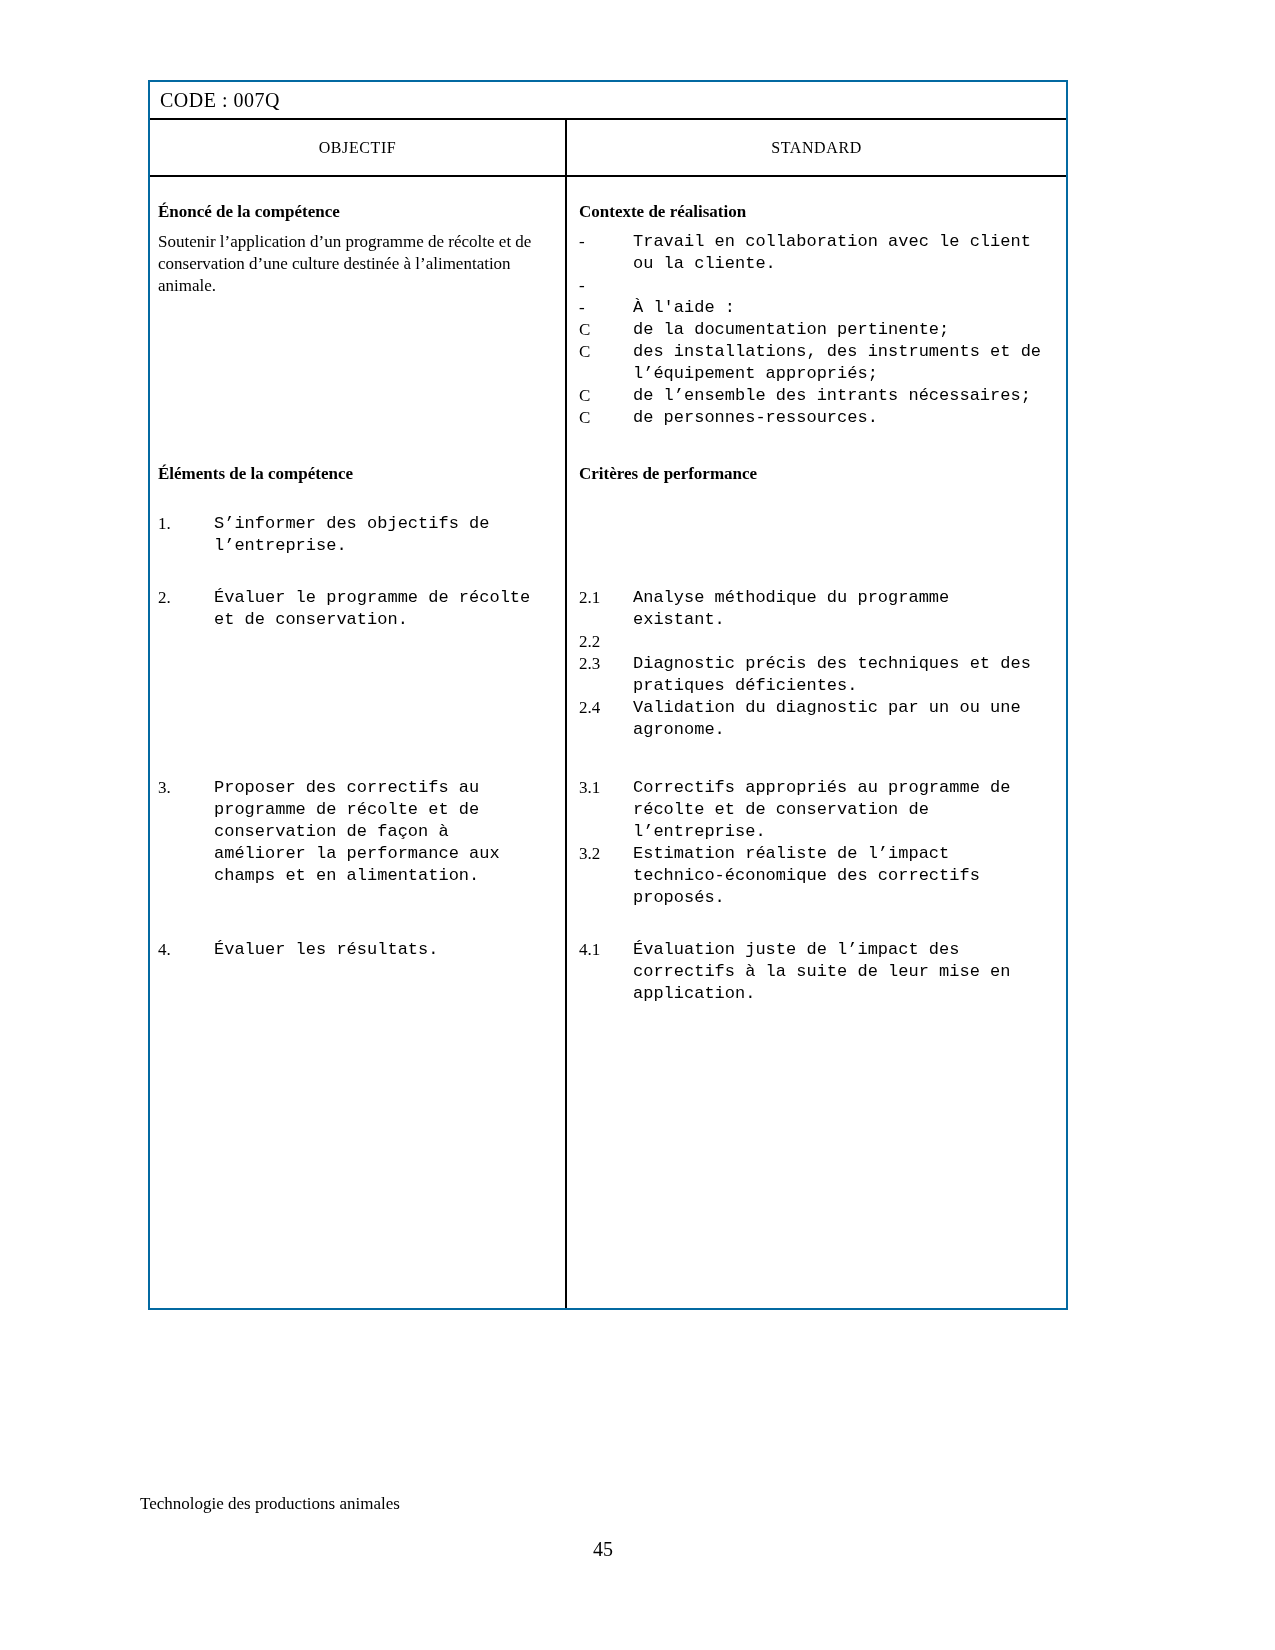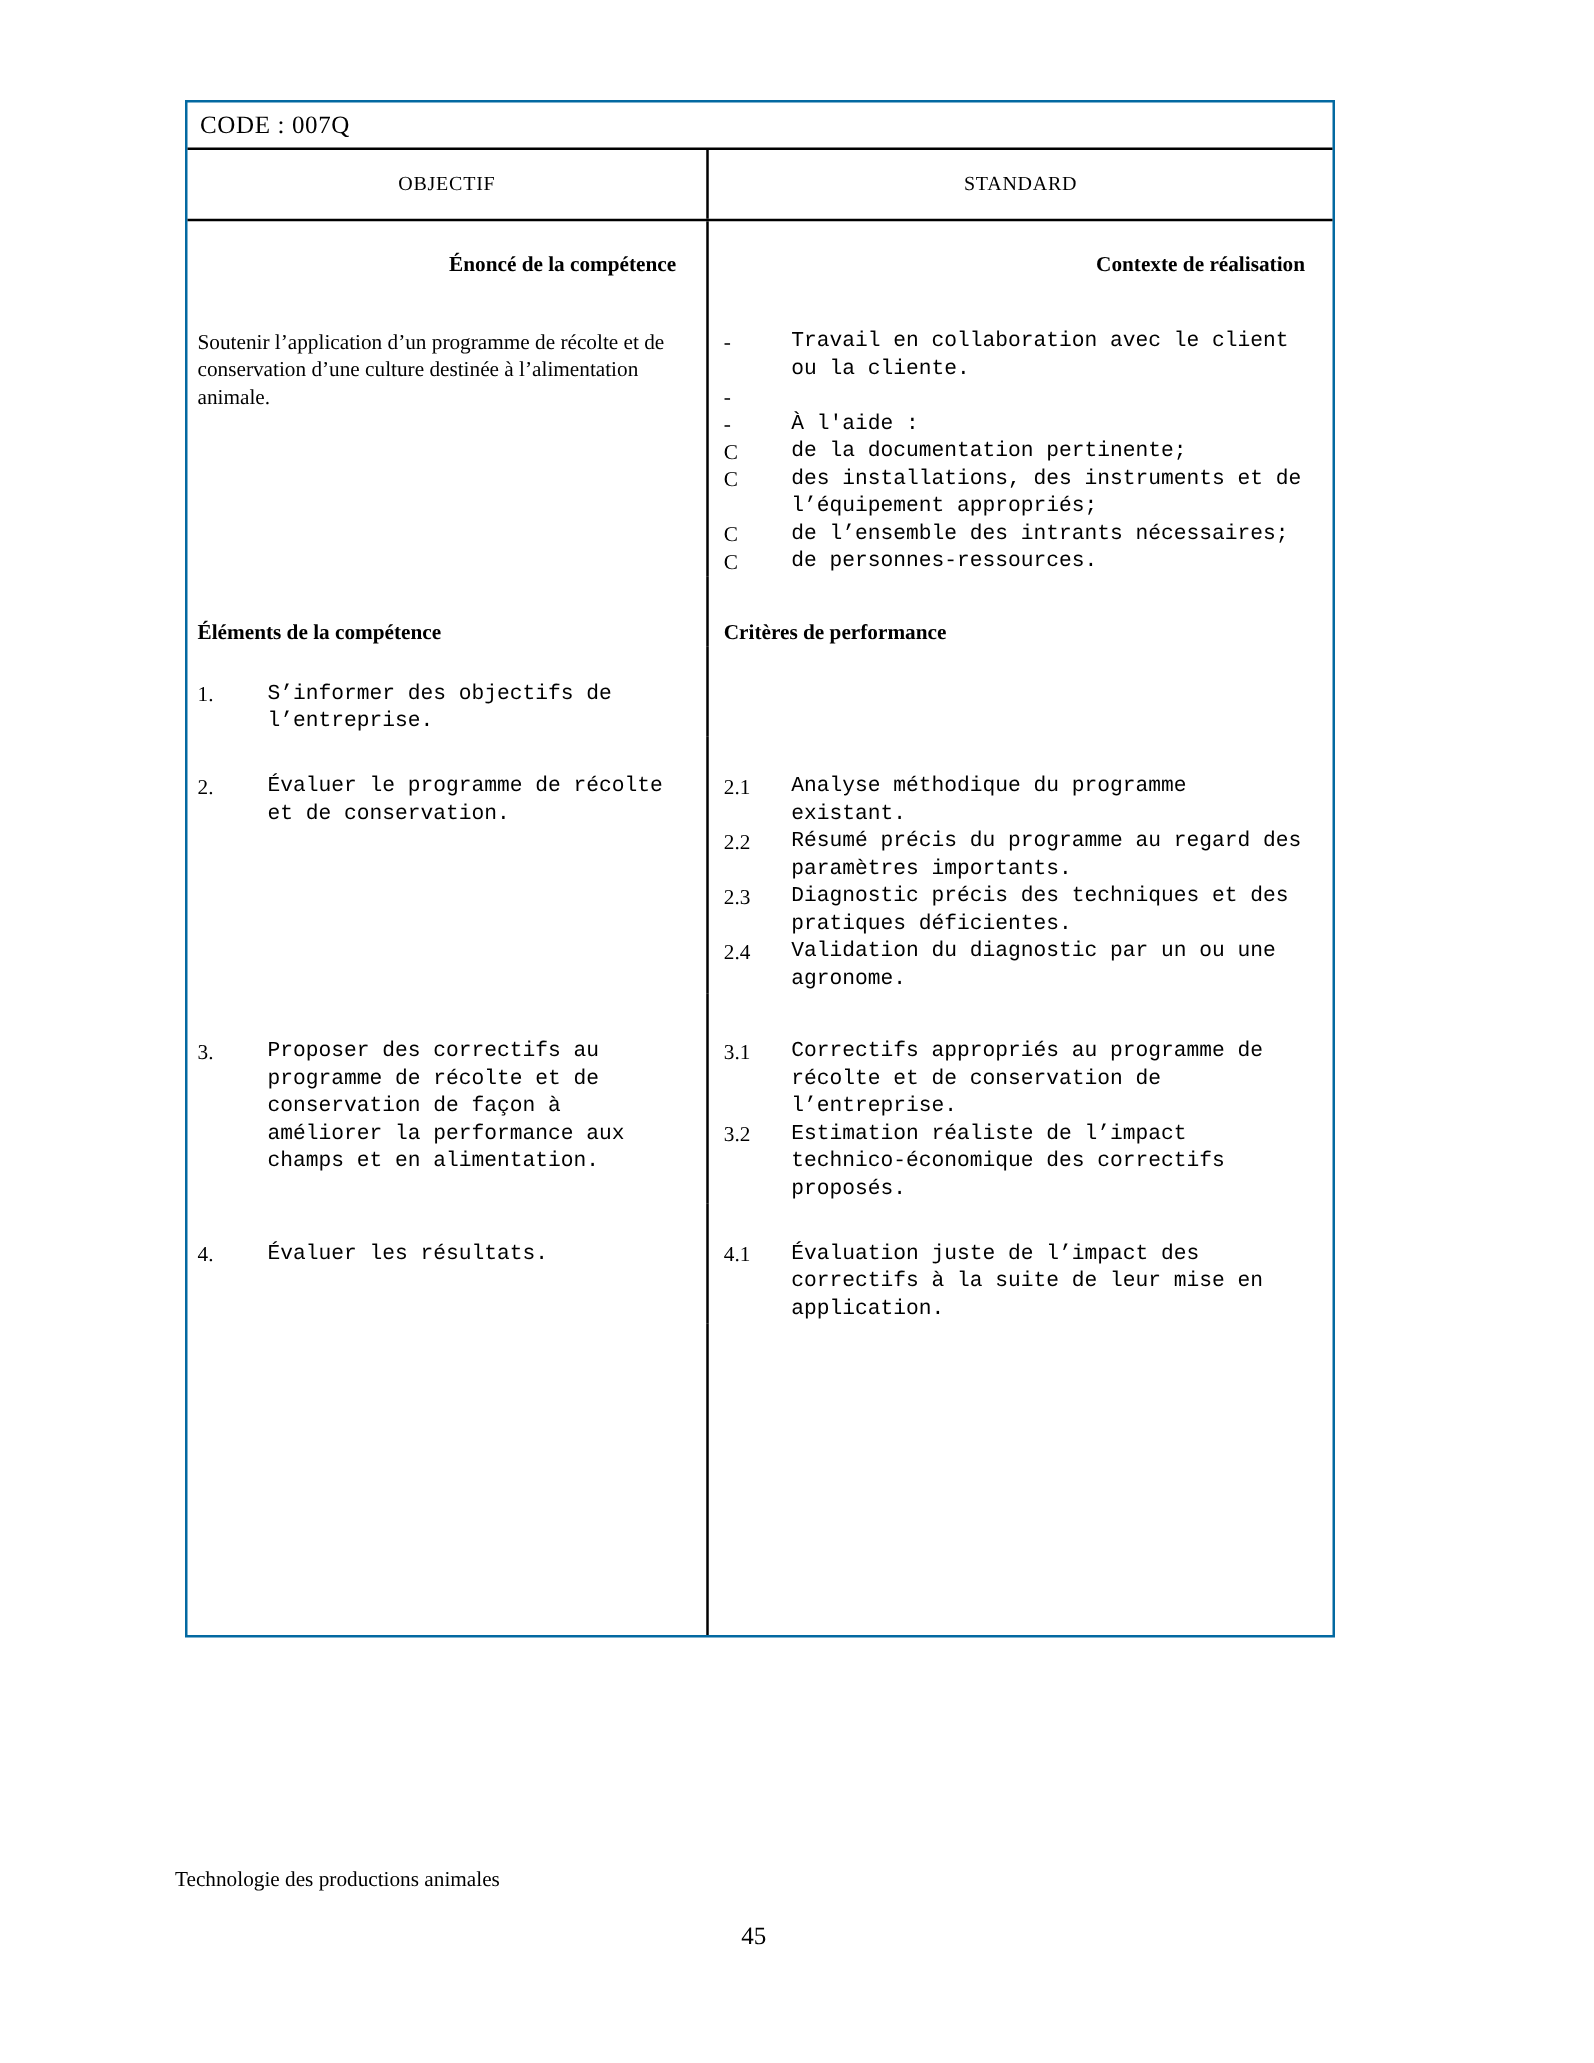--- a/index.html
+++ b/index.html
@@ -55,21 +55,21 @@
     width: 417px;
     border-right: 2px solid #000;
     padding: 0 24px 0 8px;
   }
   .cell-right {
     flex: 1;
     padding: 0 22px 0 12px;
   }
   .pt { padding-top: 24px; }
   .sec-title { font-weight: bold; }
-  .sec-title.mb { margin-bottom: 40px; text-align: right; }
+  .sec-title.mb { margin-bottom: 8px; }
   .mt-item1 { margin-top: 28px; }
   .mt-item2 { margin-top: 30px; }
   .mt-item3 { margin-top: 36px; }
   .mt-item4 { margin-top: 30px; }
   .mt-sec   { margin-top: 34px; }
   .item { display: flex; }
   .item .num { width: 56px; flex-shrink: 0; }
   .item .marker { width: 54px; flex-shrink: 0; }
   .item .txt { flex: 1; font-family: Liberation Mono, monospace; }
   .footer-title {
@@ -169,21 +169,20 @@
             <span class="txt">Évaluer le programme de récolte et de conservation.</span>
           </div>
         </div>
         <div class="cell-right">
           <div class="item mt-item2">
             <span class="marker">2.1</span>
             <span class="txt">Analyse méthodique du programme existant.</span>
           </div>
           <div class="item">
             <span class="marker">2.2</span>
-            <span class="txt">Résumé précis du programme au regard des paramètres importants.</span>
           </div>
           <div class="item">
             <span class="marker">2.3</span>
             <span class="txt">Diagnostic précis des techniques et des pratiques déficientes.</span>
           </div>
           <div class="item">
             <span class="marker">2.4</span>
             <span class="txt">Validation du diagnostic par un ou une agronome.</span>
           </div>
         </div>

